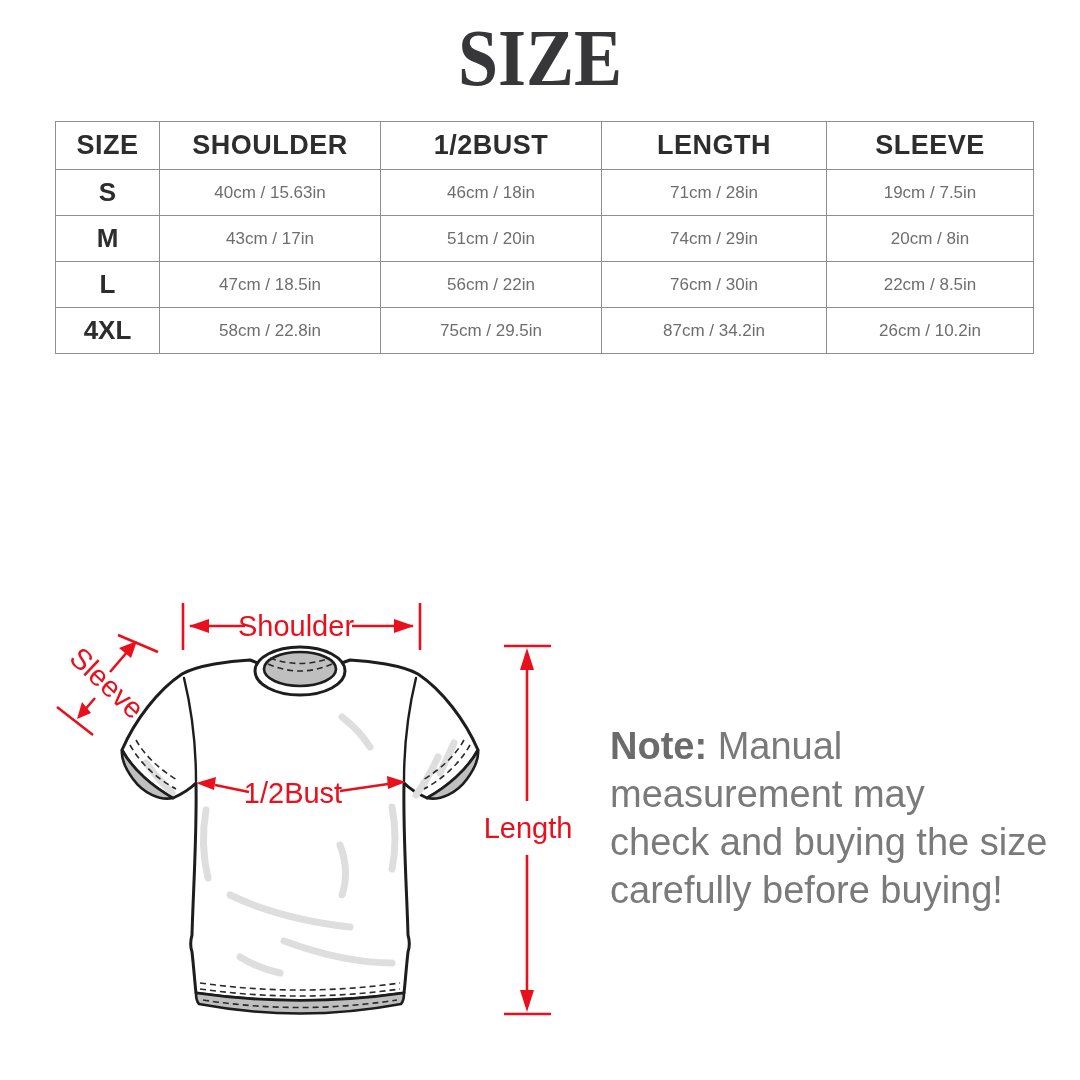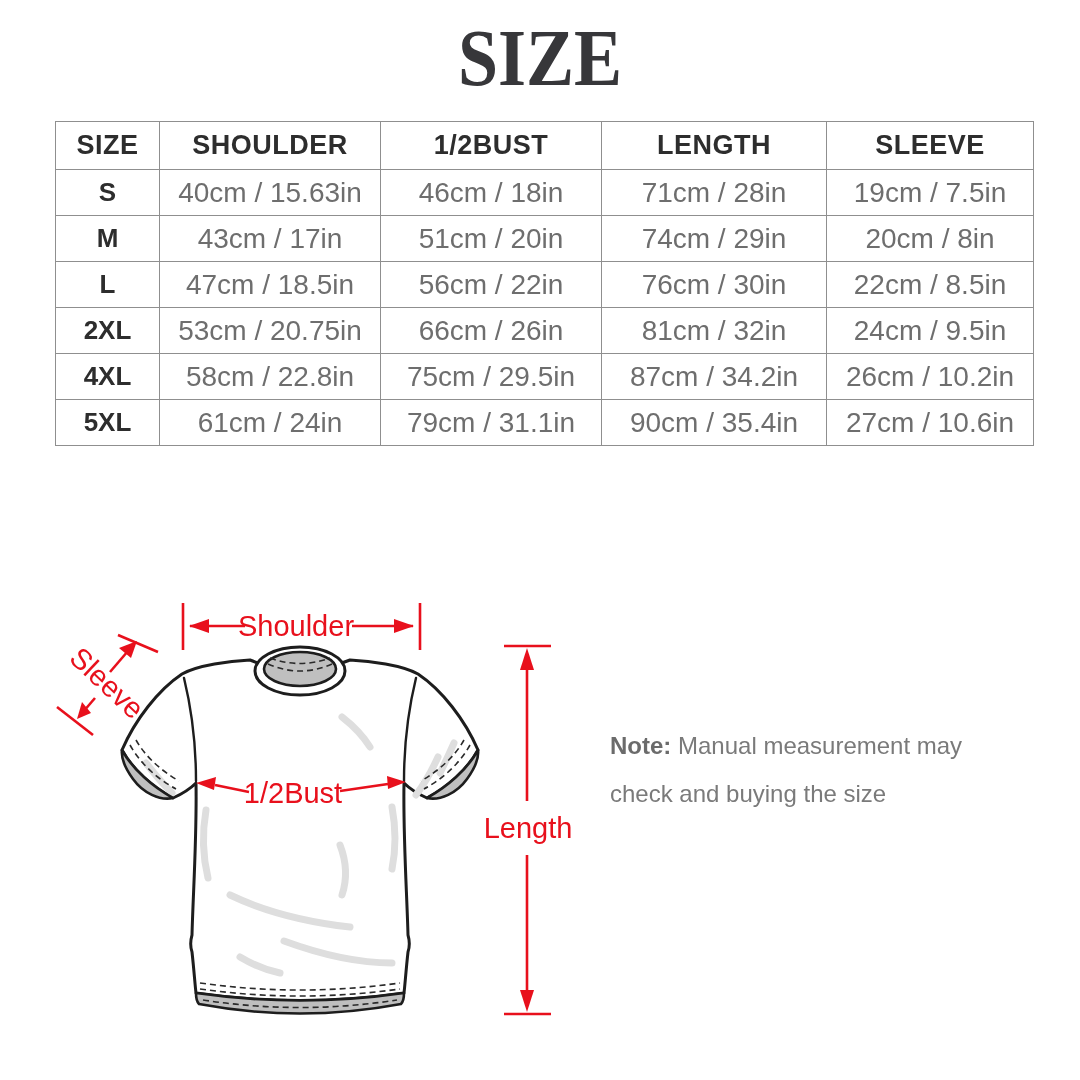--- a/index.html
+++ b/index.html
@@ -15,24 +15,24 @@
   }
   table.size-table{
     position:absolute;left:55px;top:121px;width:973px;
     border-collapse:collapse;table-layout:fixed;background:#fff;
   }
   .size-table th,.size-table td{
     border:1px solid #8f8f8f;text-align:center;vertical-align:middle;padding:0;
     font-family:"Liberation Sans",sans-serif;
   }
   .size-table th{height:47px;font-size:27px;font-weight:700;color:#2d2d2d;letter-spacing:.5px;}
-  .size-table td{height:45px;font-size:28px;color:#6e6e6e;}
+  .size-table td{height:45px;font-size:17px;color:#6e6e6e;}
   .size-table td.size-col{font-size:26px;font-weight:700;color:#2d2d2d;}
   .note{position:absolute;left:610px;top:722px;width:455px;
-    font-size:24px;line-height:48px;color:#7a7a7a;}
+    font-size:38px;line-height:48px;color:#7a7a7a;}
   .note p{margin:0;}
   .note-label{font-weight:700;color:#6b6b6b;}
   .diagram{position:absolute;left:40px;top:595px;}
   
   .ink-fill{fill:#ffffff;stroke:#1d1d1d;stroke-width:3;stroke-linejoin:round;}
   .ink-line{fill:none;stroke:#1d1d1d;stroke-width:2.4;stroke-linecap:round;}
   .gray-fill{fill:#bfbfbf;stroke:#1d1d1d;stroke-width:2.6;stroke-linejoin:round;}
   .stitch{fill:none;stroke:#2a2a2a;stroke-width:1.6;stroke-dasharray:6 4;}
   .wrinkle{fill:none;stroke:#dedede;stroke-width:7;stroke-linecap:round;}
   .red-l{fill:none;stroke:var(--red);stroke-width:2.6;}
@@ -70,39 +70,25 @@
         <td>20cm / 8in</td>
       </tr>
       <tr>
         <td class="size-col">L</td>
         <td>47cm / 18.5in</td>
         <td>56cm / 22in</td>
         <td>76cm / 30in</td>
         <td>22cm / 8.5in</td>
       </tr>
       <tr>
-        <td class="size-col">2XL</td>
-        <td>53cm / 20.75in</td>
-        <td>66cm / 26in</td>
-        <td>81cm / 32in</td>
-        <td>24cm / 9.5in</td>
-      </tr>
-      <tr>
         <td class="size-col">4XL</td>
         <td>58cm / 22.8in</td>
         <td>75cm / 29.5in</td>
         <td>87cm / 34.2in</td>
         <td>26cm / 10.2in</td>
-      </tr>
-      <tr>
-        <td class="size-col">5XL</td>
-        <td>61cm / 24in</td>
-        <td>79cm / 31.1in</td>
-        <td>90cm / 35.4in</td>
-        <td>27cm / 10.6in</td>
       </tr>
     </tbody>
 </table>
 
 <svg class="diagram" width="560" height="445" viewBox="0 0 560 445">
 
   <g>
 
     <path class="ink-fill" d="
       M210,65
@@ -193,13 +179,14 @@
     <text class="red-t" x="488" y="243" text-anchor="middle" font-size="30">Length</text>
     <line class="red-l" x1="487" y1="260" x2="487" y2="398"></line>
     <polygon class="red-f" points="487,417 480,395 494,395"></polygon>
     <line class="red-l" x1="464" y1="419" x2="511" y2="419"></line>
   </g>
 </svg>
 
 <div class="note">
   <p><span class="note-label">Note:</span> <span>Manual measurement may</span></p>
   <p>check and buying the size</p>
+  <p>carefully before buying!</p>
 </div>
 
 </body></html>

